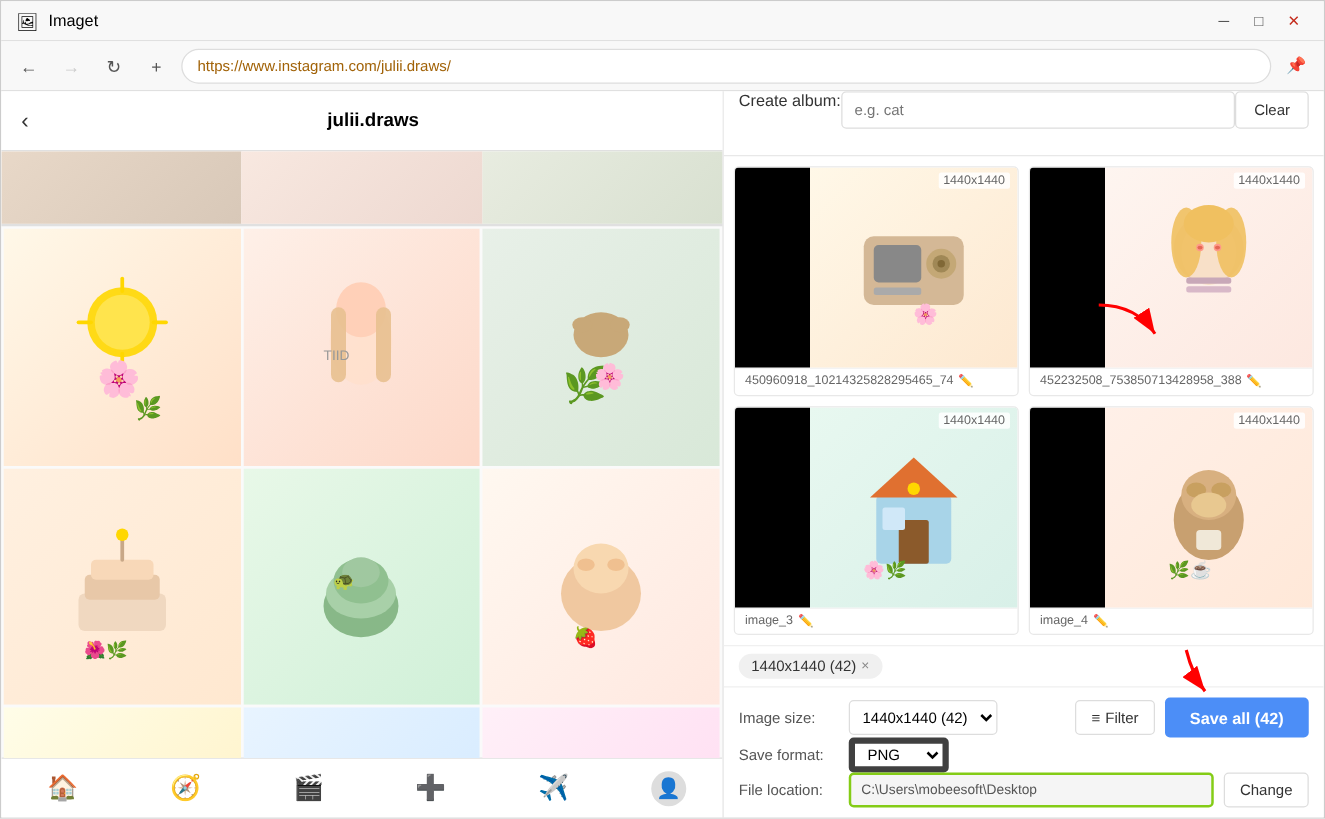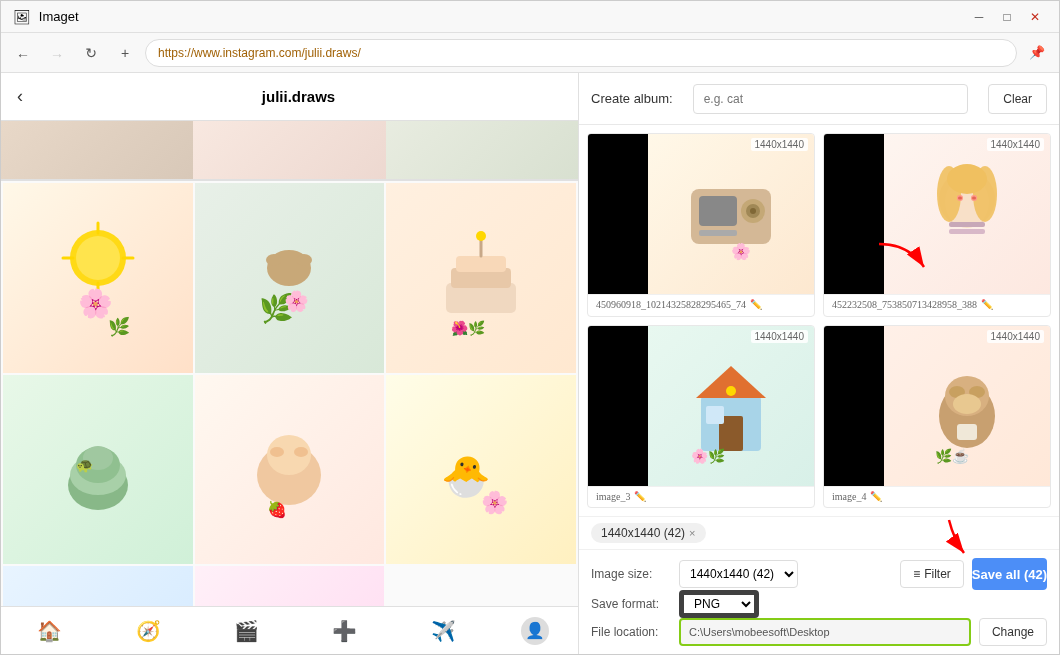--- a/index.html
+++ b/index.html
@@ -49,52 +49,52 @@
     .auto-scroll-btn { position: absolute; bottom: 12px; right: 12px; background: #4c8ef7; color: #fff; border: none; border-radius: 20px; padding: 8px 16px; font-size: 13px; cursor: pointer; font-weight: 500; }
 
     
     .bottom-nav { height: 48px; display: flex; align-items: center; justify-content: space-around; border-top: 1px solid #e0e0e0; background: #fff; }
     .bottom-nav-icon { font-size: 20px; cursor: pointer; color: #333; padding: 8px; }
 
     
     .right-panel { flex: 1; display: flex; flex-direction: column; background: #fff; }
 
     
-    .album-bar { height: 52px; display: flex; align-items: center; padding: 0 12px; gap: 20px; border-bottom: 1px solid #e8e8e8; }
+    .album-bar { height: 52px; display: flex; padding: 0 12px; gap: 0; border-bottom: 1px solid #e8e8e8; }
     .album-label { font-size: 13px; color: #333; white-space: nowrap; }
     .album-input { flex: 1; height: 30px; border: 1px solid #ddd; border-radius: 4px; padding: 0 10px; font-size: 12px; outline: none; color: #999; }
     .clear-btn { height: 30px; padding: 0 14px; border: 1px solid #ddd; border-radius: 4px; background: #fff; font-size: 12px; cursor: pointer; color: #333; }
 
     
     .cards-area { flex: 1; overflow-y: auto; padding: 8px; display: grid; grid-template-columns: 1fr 1fr; gap: 8px; }
     .image-card { border: 1px solid #e8e8e8; border-radius: 4px; overflow: hidden; }
     .card-top { position: relative; height: 160px; display: flex; }
     .card-dim { font-size: 10px; color: #666; position: absolute; top: 4px; right: 6px; background: rgba(255,255,255,0.85); padding: 1px 4px; border-radius: 2px; }
     .card-black { width: 60px; background: #000; flex-shrink: 0; }
     .card-illus { flex: 1; display: flex; align-items: center; justify-content: center; font-size: 50px; }
     .card-illus-1 { background: linear-gradient(135deg, #fff8e8, #fde8d0); }
     .card-illus-2 { background: linear-gradient(135deg, #fef5f0, #fde8e0); }
     .card-illus-3 { background: linear-gradient(135deg, #e8f8f0, #d8f0e8); }
     .card-illus-4 { background: linear-gradient(135deg, #fff0e8, #ffe8d8); }
     .card-footer { padding: 4px 8px; display: flex; flex-direction: column; gap: 4px; border-top: 1px solid #f0f0f0; }
-    .card-filename { font-size: 10px; color: #666; white-space: nowrap; overflow: hidden; text-overflow: ellipsis; display: flex; gap: 4px; font-family: Liberation Serif, serif; }
+    .card-filename { font-size: 10px; color: #666; white-space: nowrap; overflow: hidden; text-overflow: ellipsis; display: flex; gap: 4px; }
     .edit-icon { font-size: 10px; color: #888; cursor: pointer; }
 
     
     .tags-area { padding: 6px 12px; border-top: 1px solid #f0f0f0; display: flex; gap: 6px; align-items: center; flex-wrap: wrap; }
     .tag { background: #f0f0f0; border-radius: 12px; padding: 3px 10px; font-size: 12px; color: #333; display: flex; align-items: center; gap: 4px; }
     .tag-x { cursor: pointer; color: #888; font-size: 11px; }
 
     
     .controls-area { padding: 8px 12px; border-top: 1px solid #f0f0f0; display: flex; flex-direction: column; gap: 0; }
     .controls-row { display: flex; align-items: center; gap: 8px; }
     .ctrl-label { font-size: 12px; color: #555; white-space: nowrap; min-width: 80px; }
     .ctrl-select { height: 28px; border: 1px solid #ddd; border-radius: 4px; padding: 0 6px; font-size: 12px; background: #fff; cursor: pointer; }
     .filter-btn { height: 28px; padding: 0 12px; border: 1px solid #ddd; border-radius: 4px; background: #fff; font-size: 12px; cursor: pointer; color: #333; display: flex; align-items: center; gap: 4px; margin-left: auto; }
-    .save-all-btn { height: 32px; padding: 0 0; border: none; border-radius: 4px; background: #4c8ef7; color: #fff; font-size: 13px; font-weight: 600; cursor: pointer; white-space: nowrap; }
+    .save-all-btn { height: 32px; padding: 0 20px; border: none; border-radius: 4px; background: #4c8ef7; color: #fff; font-size: 13px; font-weight: 600; cursor: pointer; white-space: nowrap; }
     .format-select { height: 28px; border: 5px solid #404040; border-radius: 4px; padding: 0 6px; font-size: 12px; background: #fff; cursor: pointer; min-width: 80px; }
     .file-path-input { flex: 1; height: 28px; border: 2px solid #84cc16; border-radius: 4px; padding: 0 8px; font-size: 11px; background: #f5f5f5; color: #555; outline: none; }
     .change-btn { height: 28px; padding: 0 12px; border: 1px solid #ddd; border-radius: 4px; background: #fff; font-size: 12px; cursor: pointer; color: #333; }
 
     
     ::-webkit-scrollbar { width: 6px; }
     ::-webkit-scrollbar-track { background: #f0f0f0; }
     ::-webkit-scrollbar-thumb { background: #ccc; border-radius: 3px; }
 
     
@@ -155,20 +155,32 @@
                   <line x1="60" y1="5" x2="60" y2="15" stroke="#FFD700" stroke-width="3" stroke-linecap="round"></line>
                   <line x1="60" y1="65" x2="60" y2="75" stroke="#FFD700" stroke-width="3" stroke-linecap="round"></line>
                   <line x1="25" y1="40" x2="35" y2="40" stroke="#FFD700" stroke-width="3" stroke-linecap="round"></line>
                   <line x1="85" y1="40" x2="95" y2="40" stroke="#FFD700" stroke-width="3" stroke-linecap="round"></line>
                   <text x="40" y="95" font-size="28">🌸</text>
                   <text x="70" y="115" font-size="18">🌿</text>
                 </svg>
               </div>
             </div>
             <div class="grid-cell">
+              <div class="illus illus-2">
+                <svg width="120" height="120" viewBox="0 0 120 120">
+                  <ellipse cx="60" cy="55" rx="25" ry="35" fill="#ffe0cc" opacity="0.8"></ellipse>
+                  <ellipse cx="60" cy="30" rx="20" ry="22" fill="#ffd0b8"></ellipse>
+
+                  <rect x="36" y="28" width="12" height="60" rx="6" fill="#e8c090" opacity="0.9"></rect>
+                  <rect x="72" y="28" width="12" height="60" rx="6" fill="#e8c090" opacity="0.9"></rect>
+                  <text x="30" y="70" font-size="11" fill="#999">TIID</text>
+                </svg>
+              </div>
+            </div>
+            <div class="grid-cell">
               <div class="illus illus-3">
                 <svg width="120" height="120" viewBox="0 0 120 120">
                   <ellipse cx="60" cy="50" rx="22" ry="18" fill="#c8a878"></ellipse>
                   <ellipse cx="45" cy="42" rx="8" ry="6" fill="#c8a878"></ellipse>
                   <ellipse cx="75" cy="42" rx="8" ry="6" fill="#c8a878"></ellipse>
                   <text x="30" y="100" font-size="28">🌿</text>
                   <text x="55" y="90" font-size="20">🌸</text>
                 </svg>
               </div>
             </div>

